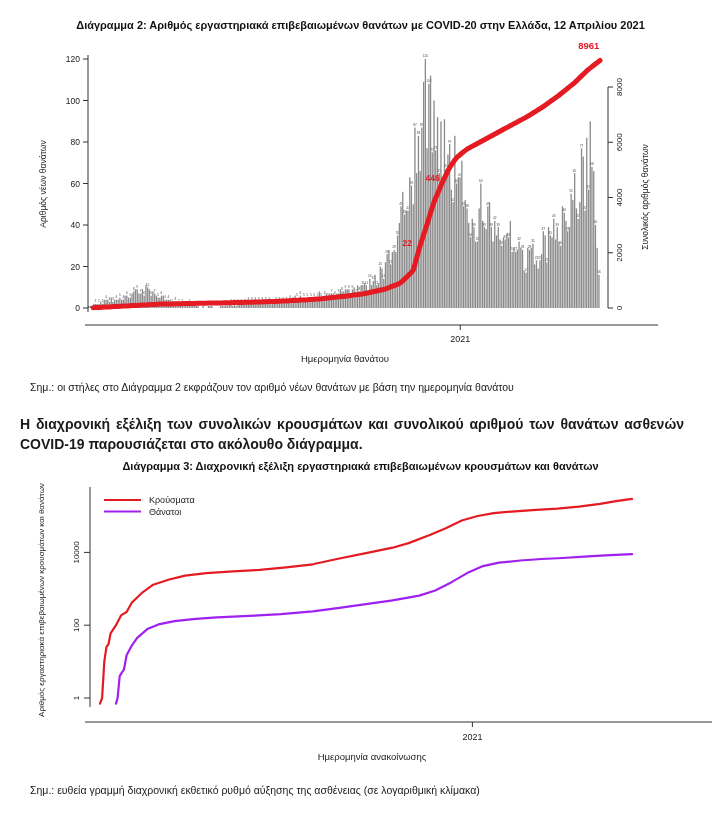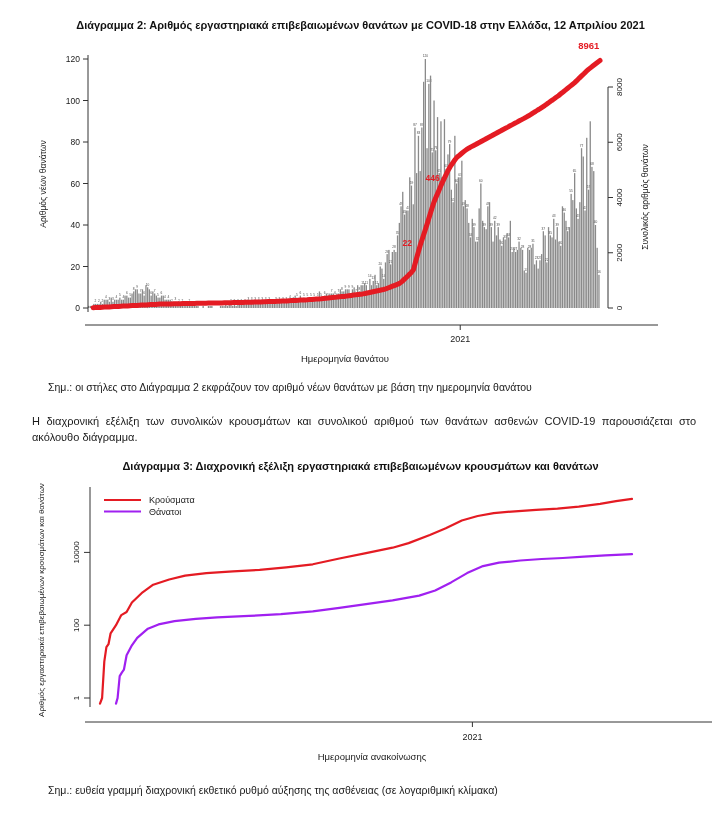--- a/index.html
+++ b/index.html
@@ -2,28 +2,28 @@
 <html><head>
 <meta charset="utf-8">
 <style>
   html,body{margin:0;padding:0;}
   body{
     width:721px;height:829px;position:relative;background:#ffffff;
     font-family:"Liberation Sans", sans-serif;color:#1a1a1a;overflow:hidden;
   }
   .abs{position:absolute;}
   .chart-title{left:0;right:0;text-align:center;font-weight:bold;font-size:11px;color:#111;}
-  .note{left:48px;font-size:10.5px;}
-  .para{left:32px;width:664px;font-size:11px;text-align:justify;line-height:1.45;}
+  .note{left:30px;font-size:10.5px;}
+  .para{left:20px;width:664px;font-size:14px;text-align:justify;line-height:1.45;font-weight:bold;}
   #charts-svg{position:absolute;left:0;top:0;}
 </style>
 </head>
 <body>
 
-<div class="abs chart-title" style="top:19px">Διάγραμμα 2: Αριθμός εργαστηριακά επιβεβαιωμένων θανάτων με COVID-18 στην Ελλάδα, 12 Απριλίου 2021</div>
+<div class="abs chart-title" style="top:19px">Διάγραμμα 2: Αριθμός εργαστηριακά επιβεβαιωμένων θανάτων με COVID-20 στην Ελλάδα, 12 Απριλίου 2021</div>
 
 <svg id="charts-svg" width="721" height="829" viewBox="0 0 721 829">
     <g>
       <g>
         <rect x="88.0" y="305.9" width="1.3" height="2.1" fill="#8a8a8a"></rect>
         <rect x="89.7" y="305.9" width="1.3" height="2.1" fill="#8a8a8a"></rect>
         <rect x="91.5" y="305.9" width="1.3" height="2.1" fill="#8a8a8a"></rect>
         <rect x="93.2" y="303.9" width="1.3" height="4.1" fill="#8a8a8a"></rect>
         <rect x="94.9" y="303.9" width="1.3" height="4.1" fill="#8a8a8a"></rect>
         <text x="95.5" y="302.3" font-size="3.2" fill="#4a4a4a" text-anchor="middle">2</text>

